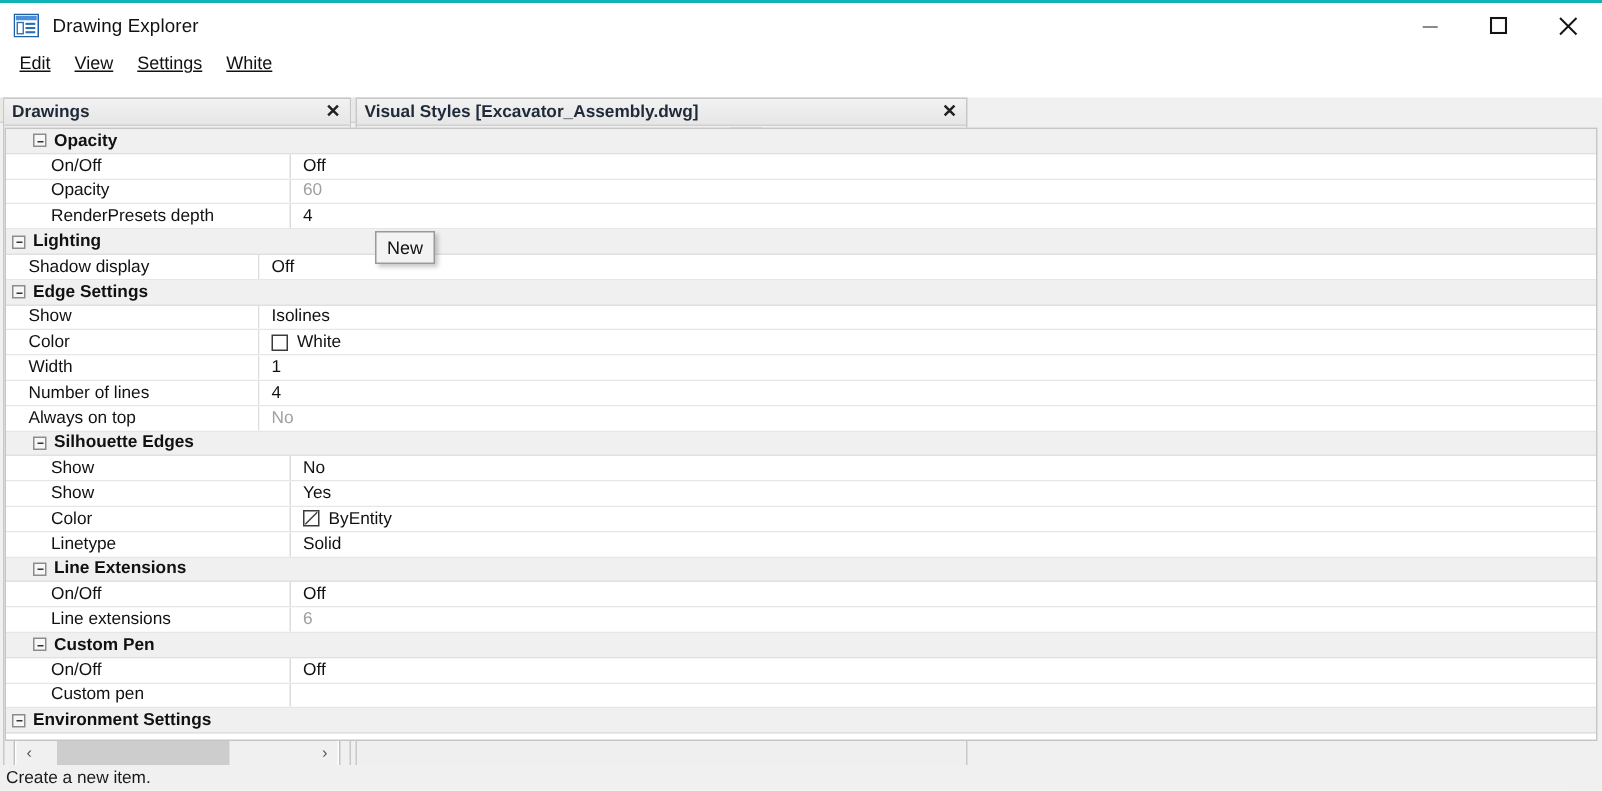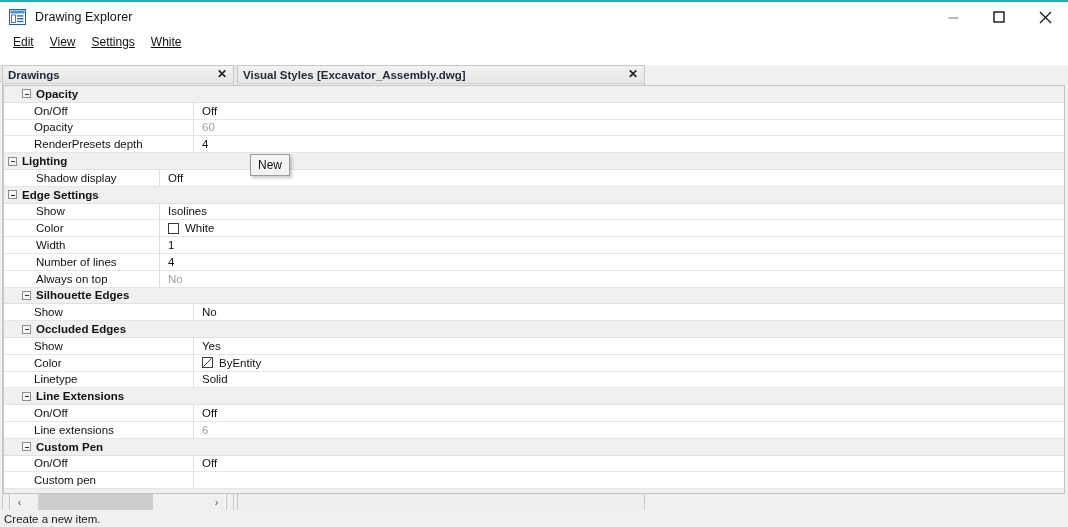--- a/index.html
+++ b/index.html
@@ -143,21 +143,21 @@
 
   
   #edit-panel { left: 650px; top: 0px; width: 416px; height: 454px; background: #f0f0f0; }
   .ep-caption { height: 17px; background: #e9e9e9; display: flex; align-items: center; padding-left: 5px; font-size: 11.5px; color: #1f2a38; border-bottom: 1px solid #d2d2d2; }
   .ep-body { position: absolute; left: 3px; right: 3px; top: 20px; bottom: 30px; background: #fff; border: 1px solid #c5c5c5; overflow: hidden; }
   .prop-group { display: flex; align-items: center; height: 16.8px; background: #f0f0f0; border-bottom: 1px solid #e0e0e0; font-size: 11.5px; font-weight: 700; color: #111; }
   .prop-group.indent1 { padding-left: 14px; }
   .grp-exp { width: 9px; height: 9px; border: 1px solid #8c8c8c; background: #f7f7f7; position: relative; margin: 0 5px 0 4px; flex: 0 0 9px; }
   .grp-exp::before { content: ""; position: absolute; left: 1.5px; top: 3.5px; width: 4px; height: 1px; background: #333; }
   .prop-row { display: flex; height: 16.8px; border-bottom: 1px solid #e6e6e6; font-size: 11.5px; align-items: stretch; }
-  .prop-label { width: 156px; display: flex; align-items: center; padding-left: 32px; border-right: 1px solid #dcdcdc; color: #111; background: #fff; }
+  .prop-label { width: 169px; display: flex; align-items: center; padding-left: 15px; border-right: 1px solid #dcdcdc; color: #111; background: #fff; }
   .prop-row.deep .prop-label { padding-left: 30px; width: 190px; }
   .prop-value { flex: 1; display: flex; align-items: center; padding-left: 8px; color: #111; background: #fff; }
   .prop-value.muted { color: #a0a0a0; }
   .swatch { width: 11px; height: 11px; border: 1px solid #3b3b3b; background: #fff; margin-right: 6px; flex: 0 0 11px; }
   .swatch.byentity { position: relative; }
 
   
   .tooltip {
     position: absolute; left: 250px; top: 89px; width: 40px; height: 22px;
     background: #f3f3f3; border: 1px solid #9a9a9a;
@@ -811,24 +811,20 @@
           <div class="prop-group indent1">
             <span class="grp-exp"></span>
             <span>Silhouette Edges</span>
           </div>
           <div class="prop-row deep">
             <div class="prop-label">Show</div>
             <div class="prop-value">
               <span>No</span>
             </div>
           </div>
-          <div class="prop-group indent1">
-            <span class="grp-exp"></span>
-            <span>Occluded Edges</span>
-          </div>
           <div class="prop-row deep">
             <div class="prop-label">Show</div>
             <div class="prop-value">
               <span>Yes</span>
             </div>
           </div>
           <div class="prop-row deep">
             <div class="prop-label">Color</div>
             <div class="prop-value">
               <span class="swatch byentity">

